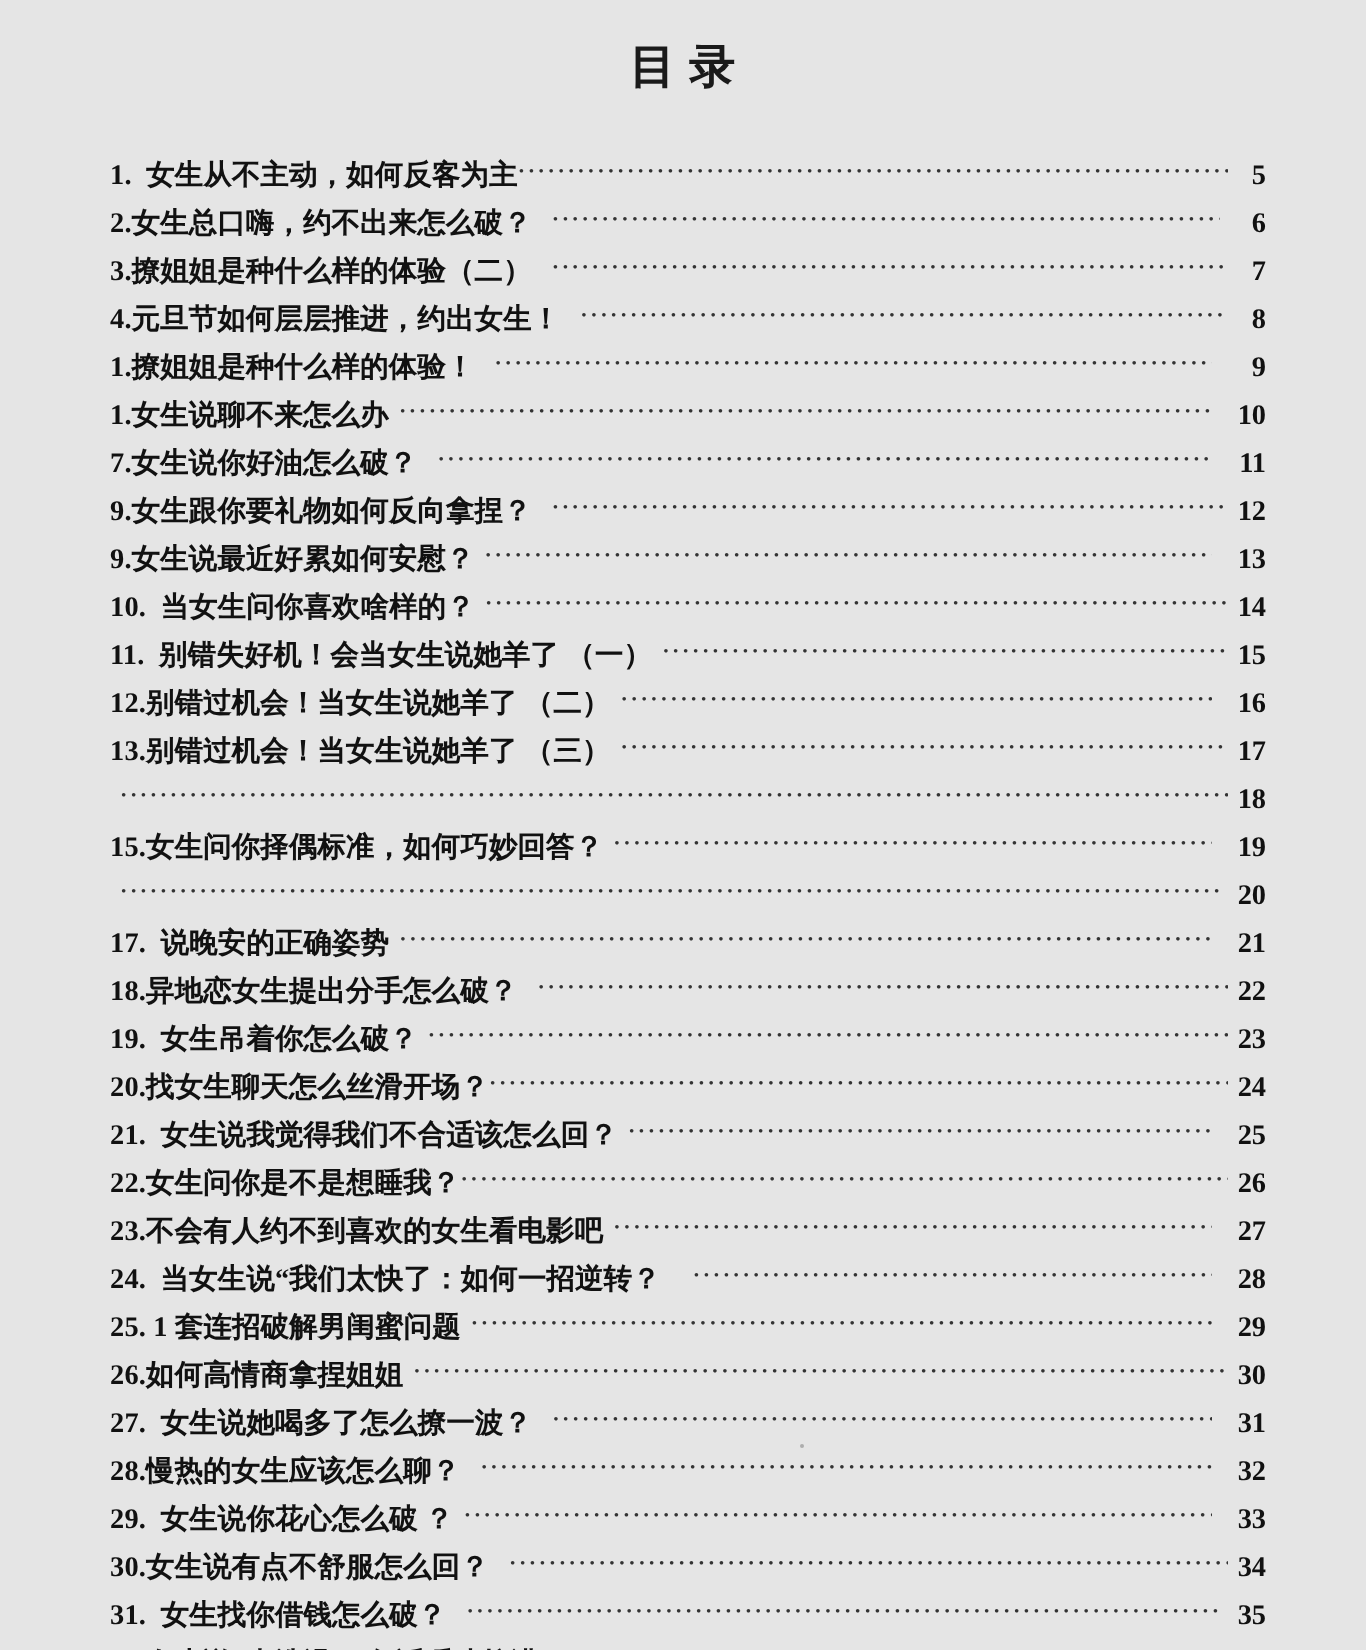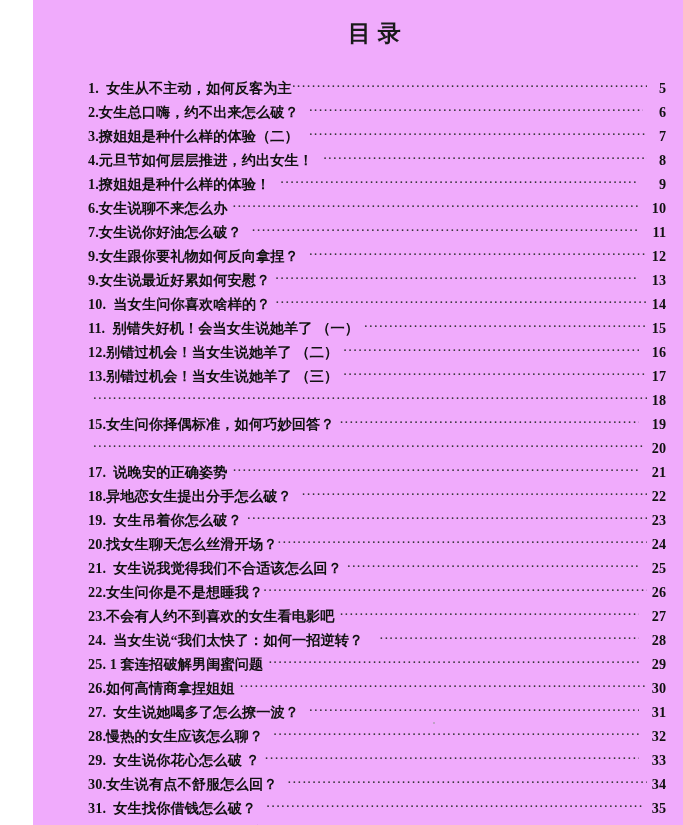--- a/index.html
+++ b/index.html
@@ -14,22 +14,21 @@
     position: relative;
     overflow: hidden;
     font-family: "Liberation Serif", "DejaVu Serif", serif;
     color: #000000;
     -webkit-font-smoothing: none;
   }
 
   .page {
     position: absolute;
     inset: 0;
-    background: #f0abfc;
-    margin-left: 33px;
+    background: #e5e5e5;
   }
 
   
   .doc-title {
     position: absolute;
     top: 18px;
     left: 0;
     width: 683px;
     text-align: center;
     font-size: 23px;
@@ -115,21 +114,21 @@
 <div class="page">
 
   <div class="doc-title">目 录</div>
 
   <div class="toc" id="toc-list">
       <div class="toc-entry gap-0 pad-0"><span class="toc-label">1.  女生从不主动，如何反客为主</span><span class="toc-leader">········································································································································································································</span><span class="toc-page">5</span></div>
       <div class="toc-entry gap-2 pad-1"><span class="toc-label">2.女生总口嗨，约不出来怎么破？</span><span class="toc-leader">········································································································································································································</span><span class="toc-page">6</span></div>
       <div class="toc-entry gap-2 pad-0"><span class="toc-label">3.撩姐姐是种什么样的体验（二）</span><span class="toc-leader">········································································································································································································</span><span class="toc-page">7</span></div>
       <div class="toc-entry gap-2 pad-0"><span class="toc-label">4.元旦节如何层层推进，约出女生！</span><span class="toc-leader">········································································································································································································</span><span class="toc-page">8</span></div>
       <div class="toc-entry gap-2 pad-2"><span class="toc-label">1.撩姐姐是种什么样的体验！</span><span class="toc-leader">········································································································································································································</span><span class="toc-page">9</span></div>
-      <div class="toc-entry gap-1 pad-2"><span class="toc-label">6.女生说聊不来怎么办</span><span class="toc-leader">········································································································································································································</span><span class="toc-page">10</span></div>
+      <div class="toc-entry gap-1 pad-2"><span class="toc-label">1.女生说聊不来怎么办</span><span class="toc-leader">········································································································································································································</span><span class="toc-page">10</span></div>
       <div class="toc-entry gap-2 pad-2"><span class="toc-label">7.女生说你好油怎么破？</span><span class="toc-leader">········································································································································································································</span><span class="toc-page">11</span></div>
       <div class="toc-entry gap-2 pad-0"><span class="toc-label">9.女生跟你要礼物如何反向拿捏？</span><span class="toc-leader">········································································································································································································</span><span class="toc-page">12</span></div>
       <div class="toc-entry gap-1 pad-2"><span class="toc-label">9.女生说最近好累如何安慰？</span><span class="toc-leader">········································································································································································································</span><span class="toc-page">13</span></div>
       <div class="toc-entry gap-1 pad-0"><span class="toc-label">10.  当女生问你喜欢啥样的？</span><span class="toc-leader">········································································································································································································</span><span class="toc-page">14</span></div>
       <div class="toc-entry gap-1 pad-0"><span class="toc-label">11.  别错失好机！会当女生说她羊了 （一）</span><span class="toc-leader">········································································································································································································</span><span class="toc-page">15</span></div>
       <div class="toc-entry gap-1 pad-2"><span class="toc-label">12.别错过机会！当女生说她羊了 （二）</span><span class="toc-leader">········································································································································································································</span><span class="toc-page">16</span></div>
       <div class="toc-entry gap-1 pad-0"><span class="toc-label">13.别错过机会！当女生说她羊了 （三）</span><span class="toc-leader">········································································································································································································</span><span class="toc-page">17</span></div>
       <div class="toc-entry gap-1 pad-0"><span class="toc-leader">········································································································································································································</span><span class="toc-page">18</span></div>
       <div class="toc-entry gap-1 pad-2"><span class="toc-label">15.女生问你择偶标准，如何巧妙回答？</span><span class="toc-leader">········································································································································································································</span><span class="toc-page">19</span></div>
       <div class="toc-entry gap-1 pad-1"><span class="toc-leader">········································································································································································································</span><span class="toc-page">20</span></div>

